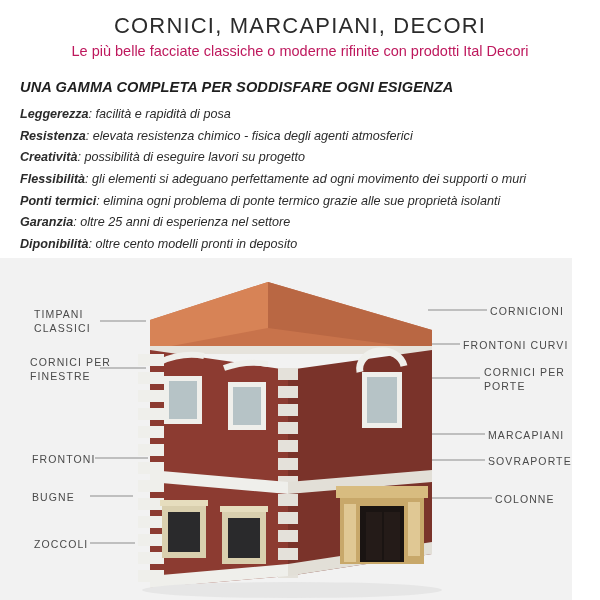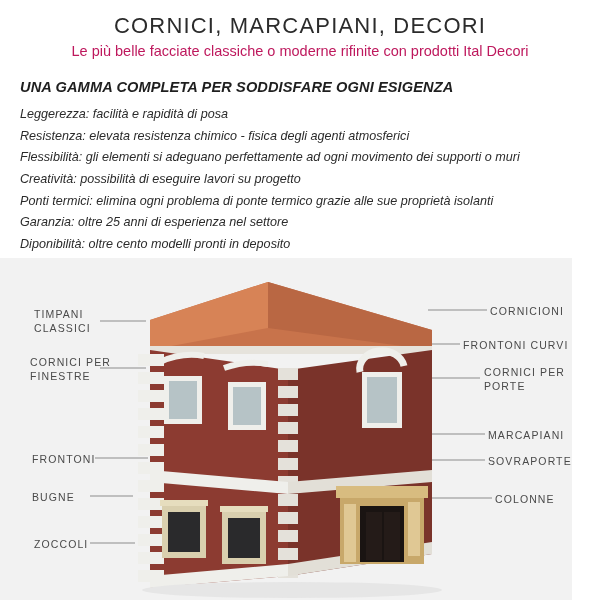--- a/index.html
+++ b/index.html
@@ -52,21 +52,21 @@
     margin-bottom: 9px;
     letter-spacing: .1px;
   }
   .feature-row {
     font-size: 12.6px;
     color: #2b2b2b;
     line-height: 1.72;
     font-style: italic;
   }
   .feature-row .term {
-    font-weight: normal;
+    font-weight: bold;
     font-style: italic;
   }
 
   
   .illustration {
     position: absolute;
     left: 0;
     top: 258px;
     width: 572px;
     height: 342px;
@@ -100,24 +100,24 @@
   <div class="features">
     <div class="features-title">UNA GAMMA COMPLETA PER SODDISFARE OGNI ESIGENZA</div>
 
     <div class="feature-row">
       <span class="term">Leggerezza</span><span>: facilità e rapidità di posa</span>
     </div>
     <div class="feature-row">
       <span class="term">Resistenza</span><span>: elevata resistenza chimico - fisica degli agenti atmosferici</span>
     </div>
     <div class="feature-row">
+      <span class="term">Creatività</span><span>: possibilità di eseguire lavori su progetto</span>
+    </div>
+    <div class="feature-row">
       <span class="term">Flessibilità</span><span>: gli elementi si adeguano perfettamente ad ogni movimento dei supporti o muri</span>
-    </div>
-    <div class="feature-row">
-      <span class="term">Creatività</span><span>: possibilità di eseguire lavori su progetto</span>
     </div>
     <div class="feature-row">
       <span class="term">Ponti termici</span><span>: elimina ogni problema di ponte termico grazie alle sue proprietà isolanti</span>
     </div>
     <div class="feature-row">
       <span class="term">Garanzia</span><span>: oltre 25 anni di esperienza nel settore</span>
     </div>
     <div class="feature-row">
       <span class="term">Diponibilità</span><span>: oltre cento modelli pronti in deposito</span>
     </div>

